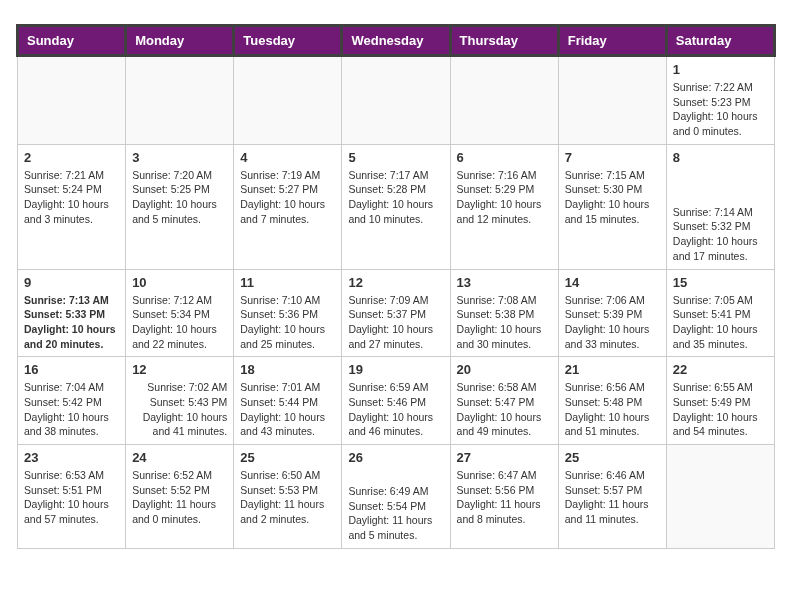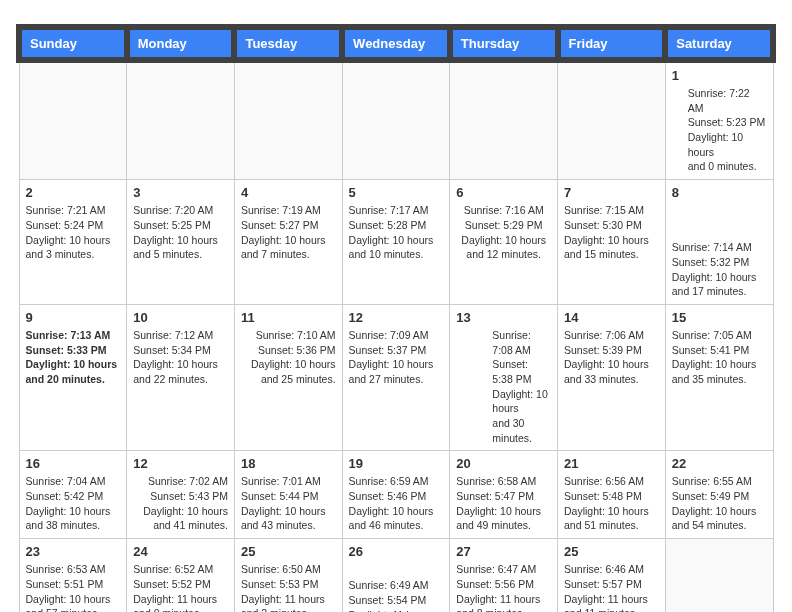--- a/index.html
+++ b/index.html
@@ -46,27 +46,27 @@
     .location {
       font-size: 14px;
       color: #555;
     }
     .calendar {
       width: 100%;
       border-collapse: collapse;
       border: 1px solid #ccc;
     }
     .calendar th {
-      background-color: #3b82f6;
+      background-color: #701a75;
       color: #fff;
       text-align: left;
       padding: 6px 8px;
       font-size: 13px;
       font-weight: bold;
-      border: 6px solid #404040;
+      border: 3px solid #404040;
     }
     .calendar td {
       vertical-align: top;
       padding: 5px 6px;
       border: 1px solid #ccc;
       width: calc(100% / 7);
       min-height: 90px;
       background: #fff;
       font-size: 11px;
       color: #333;
@@ -106,21 +106,21 @@
   <tbody id="calendar-body">
   <tr>
         <td class="empty"></td>
         <td class="empty"></td>
         <td class="empty"></td>
         <td class="empty"></td>
         <td class="empty"></td>
         <td class="empty"></td>
         <td>
           <div class="day-num">1</div>
-          <div class="day-info" style="white-space: pre-line; margin-left: 16px;">Sunrise: 7:22 AM
+          <div class="day-info" style="white-space: pre-line;">Sunrise: 7:22 AM
 Sunset: 5:23 PM
 Daylight: 10 hours
 and 0 minutes.</div>
         </td>
       </tr>
       <tr>
         <td>
           <div class="day-num">2</div>
           <div class="day-info" style="white-space: pre-line;">Sunrise: 7:21 AM
 Sunset: 5:24 PM
@@ -143,21 +143,21 @@
         </td>
         <td>
           <div class="day-num">5</div>
           <div class="day-info" style="white-space: pre-line;">Sunrise: 7:17 AM
 Sunset: 5:28 PM
 Daylight: 10 hours
 and 10 minutes.</div>
         </td>
         <td>
           <div class="day-num">6</div>
-          <div class="day-info" style="white-space: pre-line; text-align: center;">Sunrise: 7:16 AM
+          <div class="day-info" style="white-space: pre-line;">Sunrise: 7:16 AM
 Sunset: 5:29 PM
 Daylight: 10 hours
 and 12 minutes.</div>
         </td>
         <td>
           <div class="day-num">7</div>
           <div class="day-info" style="white-space: pre-line;">Sunrise: 7:15 AM
 Sunset: 5:30 PM
 Daylight: 10 hours
 and 15 minutes.</div>
@@ -180,35 +180,35 @@
         </td>
         <td>
           <div class="day-num">10</div>
           <div class="day-info" style="white-space: pre-line;">Sunrise: 7:12 AM
 Sunset: 5:34 PM
 Daylight: 10 hours
 and 22 minutes.</div>
         </td>
         <td>
           <div class="day-num">11</div>
-          <div class="day-info" style="white-space: pre-line; text-align: right;">Sunrise: 7:10 AM
+          <div class="day-info" style="white-space: pre-line;">Sunrise: 7:10 AM
 Sunset: 5:36 PM
 Daylight: 10 hours
 and 25 minutes.</div>
         </td>
         <td>
           <div class="day-num">12</div>
           <div class="day-info" style="white-space: pre-line;">Sunrise: 7:09 AM
 Sunset: 5:37 PM
 Daylight: 10 hours
 and 27 minutes.</div>
         </td>
         <td>
           <div class="day-num">13</div>
-          <div class="day-info" style="white-space: pre-line; margin-left: 36px;">Sunrise: 7:08 AM
+          <div class="day-info" style="white-space: pre-line;">Sunrise: 7:08 AM
 Sunset: 5:38 PM
 Daylight: 10 hours
 and 30 minutes.</div>
         </td>
         <td>
           <div class="day-num">14</div>
           <div class="day-info" style="white-space: pre-line;">Sunrise: 7:06 AM
 Sunset: 5:39 PM
 Daylight: 10 hours
 and 33 minutes.</div>

